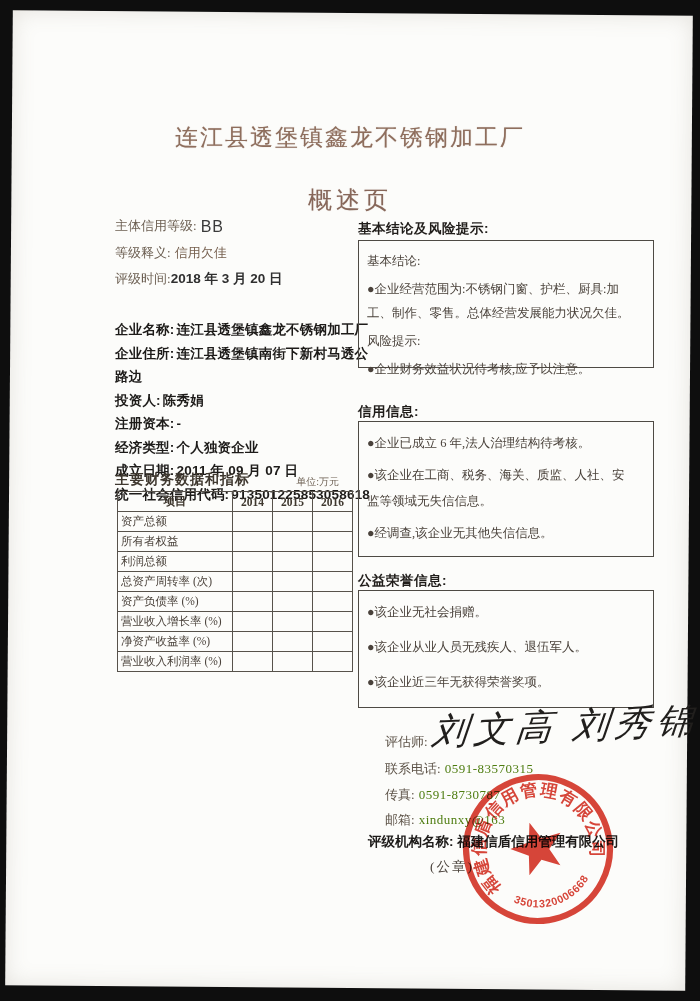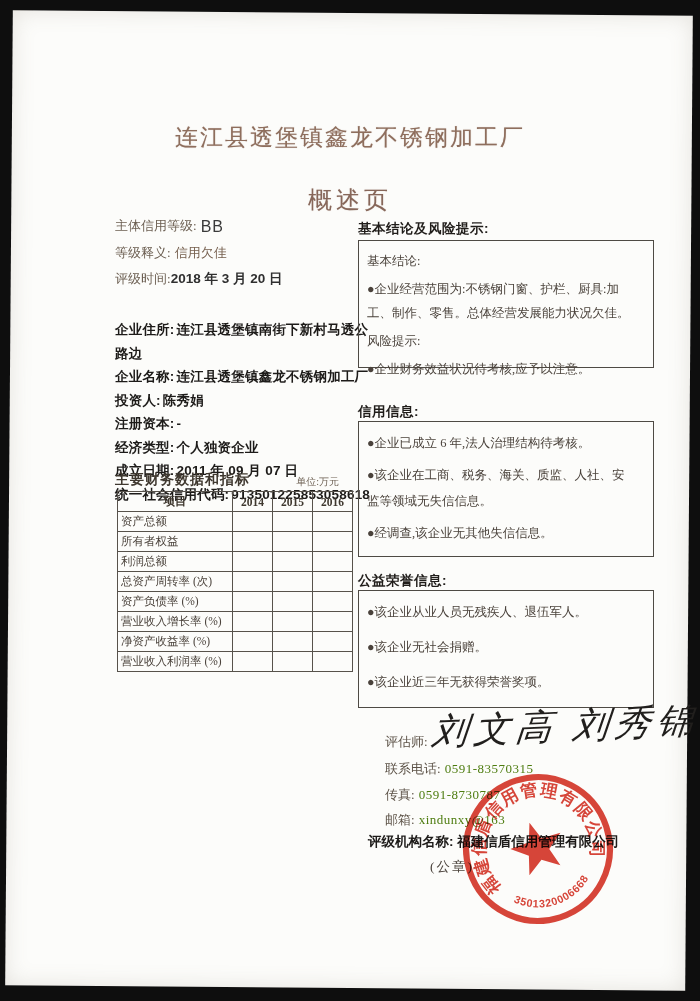--- a/index.html
+++ b/index.html
@@ -77,22 +77,22 @@
       </div>
       <div class="row">
         <span>等级释义:</span><span class="meaning-val">信用欠佳</span>
       </div>
       <div class="row">
         <span>评级时间:</span><span class="date-val">2018 年 3 月 20 日</span>
       </div>
     </div>
 
     <div class="abs company">
+      <div><span class="lbl">企业名称:</span><span>连江县透堡镇鑫龙不锈钢加工厂</span></div>
       <div><span class="lbl">企业住所:</span><span>连江县透堡镇南街下新村马透公路边</span></div>
-      <div><span class="lbl">企业名称:</span><span>连江县透堡镇鑫龙不锈钢加工厂</span></div>
       <div><span class="lbl">投资人:</span><span>陈秀娟</span></div>
       <div><span class="lbl">注册资本:</span><span>-</span></div>
       <div><span class="lbl">经济类型:</span><span>个人独资企业</span></div>
       <div><span class="lbl">成立日期:</span><span>2011 年 09 月 07 日</span></div>
       <div><span class="lbl">统一社会信用代码:</span><span>913501225853058618</span></div>
     </div>
 
     <div class="abs fin-head">
       <span class="fin-title">主要财务数据和指标</span>
       <span class="fin-unit">单位:万元</span>
@@ -168,22 +168,22 @@
 
     <div class="abs sec-heading" style="left:358px;top:403px;">信用信息:</div>
     <div class="abs box box2" style="left:358px;top:421px;height:120px;">
       <p>●企业已成立 6 年,法人治理结构待考核。</p>
       <p>●该企业在工商、税务、海关、质监、人社、安监等领域无失信信息。</p>
       <p>●经调查,该企业无其他失信信息。</p>
     </div>
 
     <div class="abs sec-heading" style="left:358px;top:572px;">公益荣誉信息:</div>
     <div class="abs box box3" style="left:358px;top:590px;height:102px;">
+      <p>●该企业无社会捐赠。</p>
       <p>●该企业从业人员无残疾人、退伍军人。</p>
-      <p>●该企业无社会捐赠。</p>
       <p>●该企业近三年无获得荣誉奖项。</p>
     </div>
 
     <div class="abs f-line" style="left:385px;top:733px;">
       <span>评估师:</span>
     </div>
     <div class="abs signature" style="left:432px;top:708px;">刘文高 刘秀锦</div>
 
     <div class="abs f-line" style="left:385px;top:760px;">
       <span>联系电话:</span><span class="val">0591-83570315</span>

